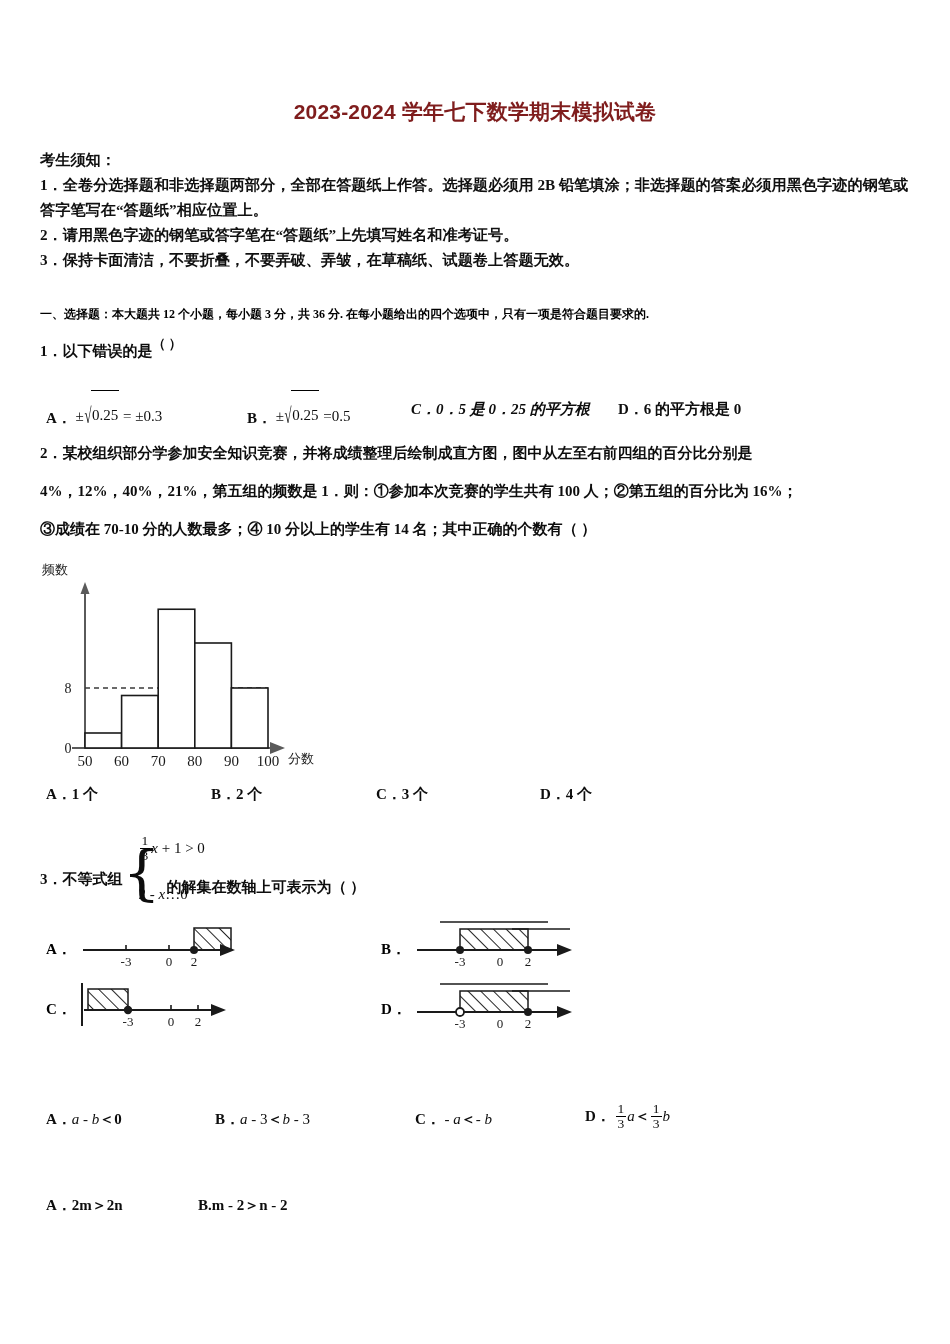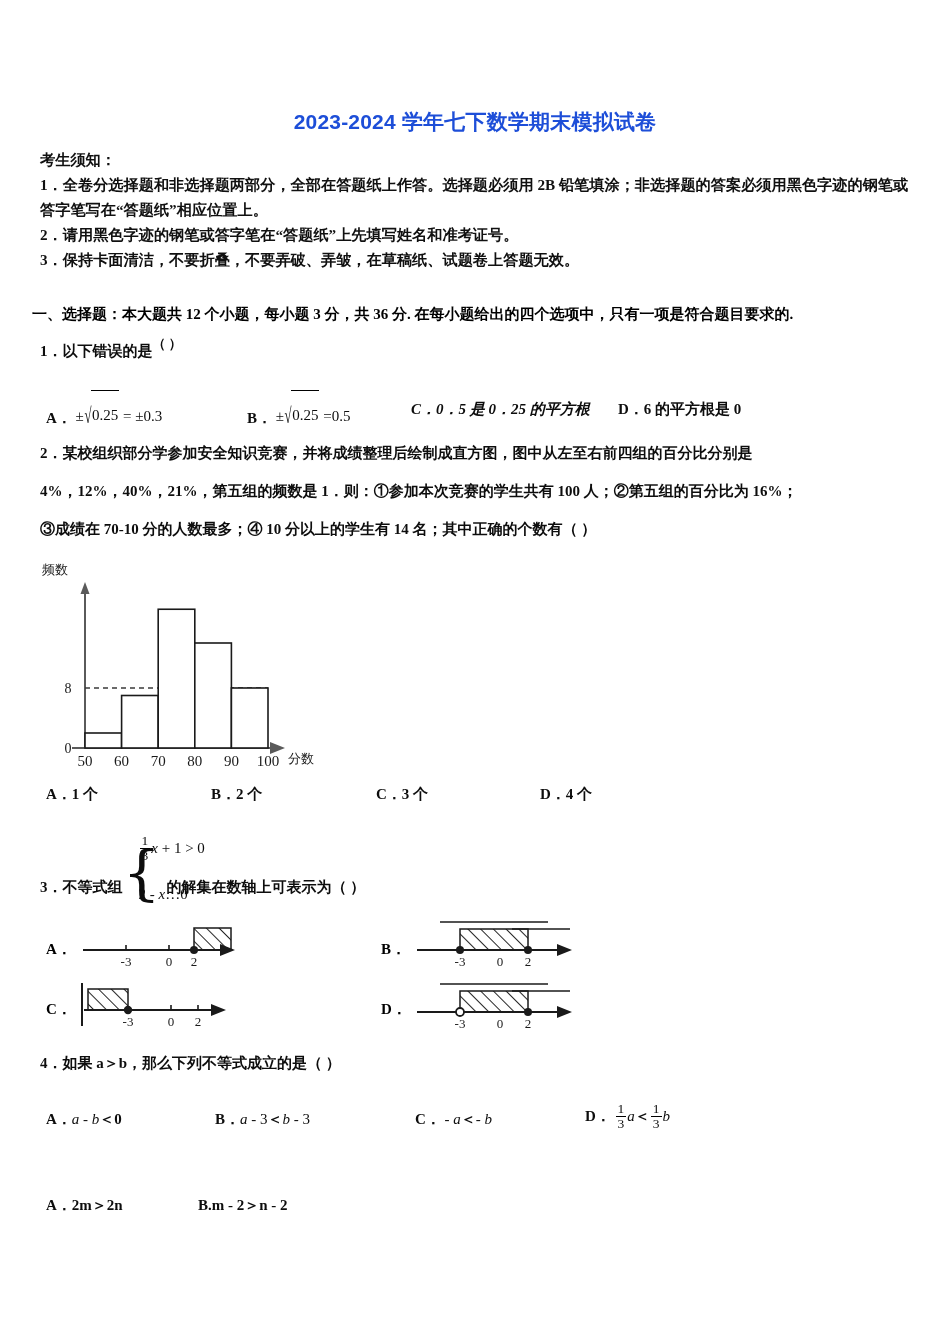--- a/index.html
+++ b/index.html
@@ -24,22 +24,21 @@
   .doc-title {
     position: absolute;
     top: 98px;
     left: 0;
     width: 950px;
     text-align: center;
     font-family: "Liberation Sans", "DejaVu Sans", sans-serif;
     font-weight: bold;
     font-size: 21px;
     letter-spacing: 0.2px;
-    color: #1d4ed8;
-    margin-top: 10px;
+    color: #7f1d1d;
   }
 
   
   .notice {
     position: absolute;
     top: 147px;
     left: 40px;
     width: 880px;
     font-family: "Liberation Serif", "DejaVu Serif", serif;
     font-weight: bold;
@@ -47,24 +46,24 @@
     line-height: 25px;
     color: #101010;
   }
   .notice div { white-space: nowrap; }
   .notice .wrap { white-space: normal; }
 
   
   .section-heading {
     position: absolute;
     top: 303px;
-    left: 32px;
+    left: 40px;
     width: 890px;
     font-weight: bold;
-    font-size: 15px;
+    font-size: 12px;
     line-height: 22px;
     white-space: nowrap;
   }
 
   
   .q {
     position: absolute;
     font-weight: bold;
     font-size: 15px;
     line-height: 26px;
@@ -247,21 +246,21 @@
   </svg>
 
   <div class="opts" style="top:785px; left:40px; width:890px;">
     <div class="opt" style="left:6px;  top:0;text-align:center;"><span>A．</span><span>1 个</span></div>
     <div class="opt" style="left:171px;top:0;"><span>B．</span><span>2 个</span></div>
     <div class="opt" style="left:336px;top:0;"><span>C．</span><span>3 个</span></div>
     <div class="opt" style="left:500px;top:0;"><span>D．</span><span>4 个</span></div>
   </div>
 
   <div class="q" style="top:838px; left:40px; width:890px;">
-    <span style="display:inline-block; vertical-align:middle; position:relative; top:12px;">
+    <span style="display:inline-block; vertical-align:middle; position:relative; top:4px;">
       <span>3．</span><span>不等式组</span>
     </span><span class="sys">
       <span class="brace">{</span>
       <span class="row top">
         <span class="frac">
           <span class="num">1</span>
           <span class="den">3</span>
         </span><span class="mi">x</span><span class="mn"> + 1 &gt; 0</span>
       </span>
       <span class="row bot">
@@ -350,23 +349,20 @@
     <polygon points="160,38 145,32 145,44" fill="#1a1a1a"></polygon>
 
     <circle cx="48" cy="38" r="4" fill="#ffffff" stroke="#1a1a1a" stroke-width="1.8"></circle>
 
     <circle cx="116" cy="38" r="4" fill="#1a1a1a"></circle>
     <text x="48" y="54" text-anchor="middle" font-family="Liberation Serif, serif" font-size="13" fill="#1a1a1a">-3</text>
     <text x="88" y="54" text-anchor="middle" font-family="Liberation Serif, serif" font-size="13" fill="#1a1a1a">0</text>
     <text x="116" y="54" text-anchor="middle" font-family="Liberation Serif, serif" font-size="13" fill="#1a1a1a">2</text>
   </svg>
 
-  <div class="q" style="top:1050px; left:40px; width:890px;">
-    <span>4．</span><span>如果 a＞b，那么下列不等式成立的是（      ）</span>
-  </div>
   <div class="opts" style="top:1095px; left:40px; width:890px; height:40px;">
     <div class="opt" style="left:6px; top:15px;">
       <span>A．</span><span class="mi">a</span><span class="mn"> - </span><span class="mi">b</span><span>＜0</span>
     </div>
     <div class="opt" style="left:175px; top:15px;">
       <span>B．</span><span class="mi">a</span><span class="mn"> - 3</span><span>＜</span><span class="mi">b</span><span class="mn"> - 3</span>
     </div>
     <div class="opt" style="left:375px; top:15px;">
       <span>C．</span><span class="mn"> - </span><span class="mi">a</span><span>＜</span><span class="mn">- </span><span class="mi">b</span>
     </div>

